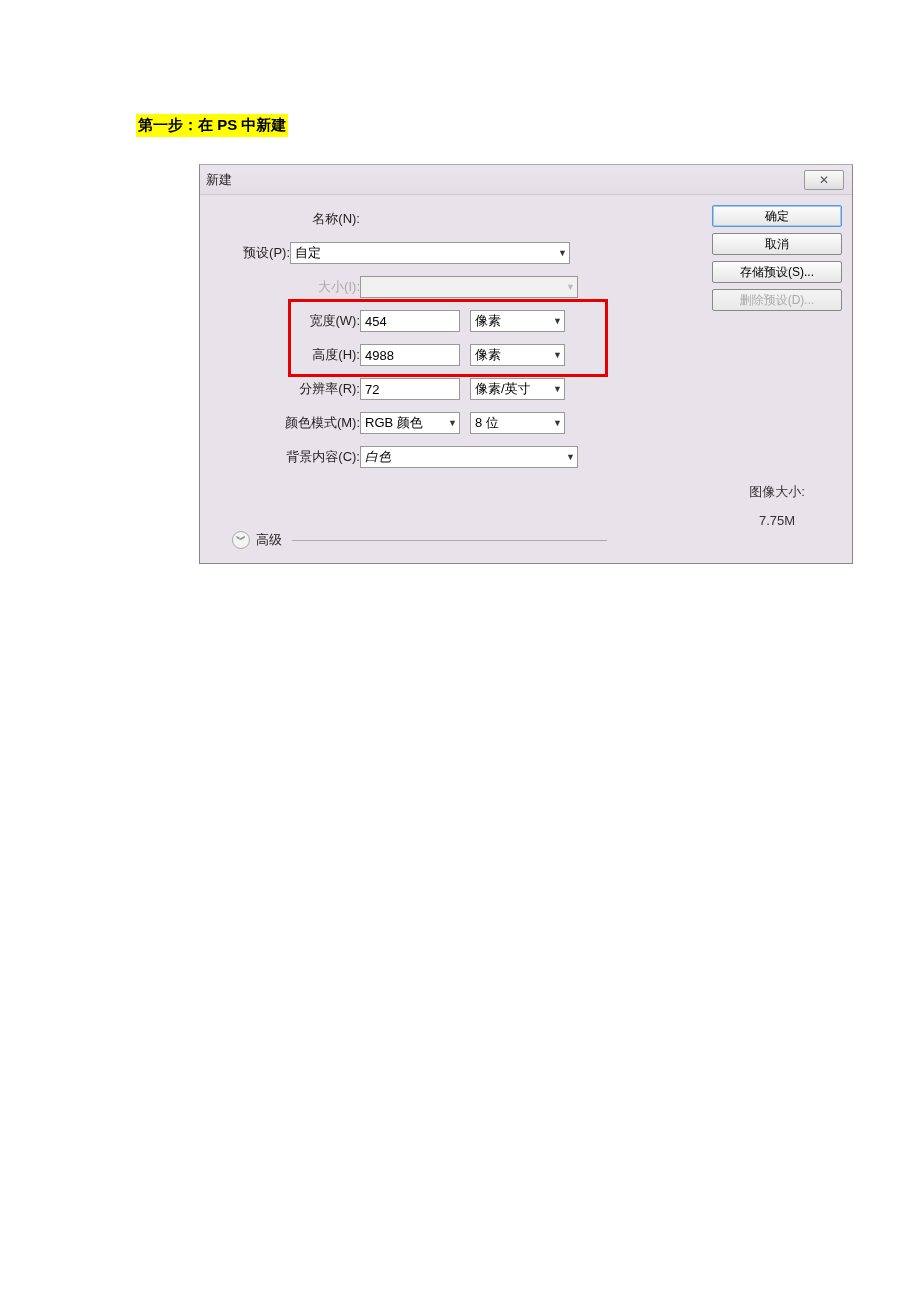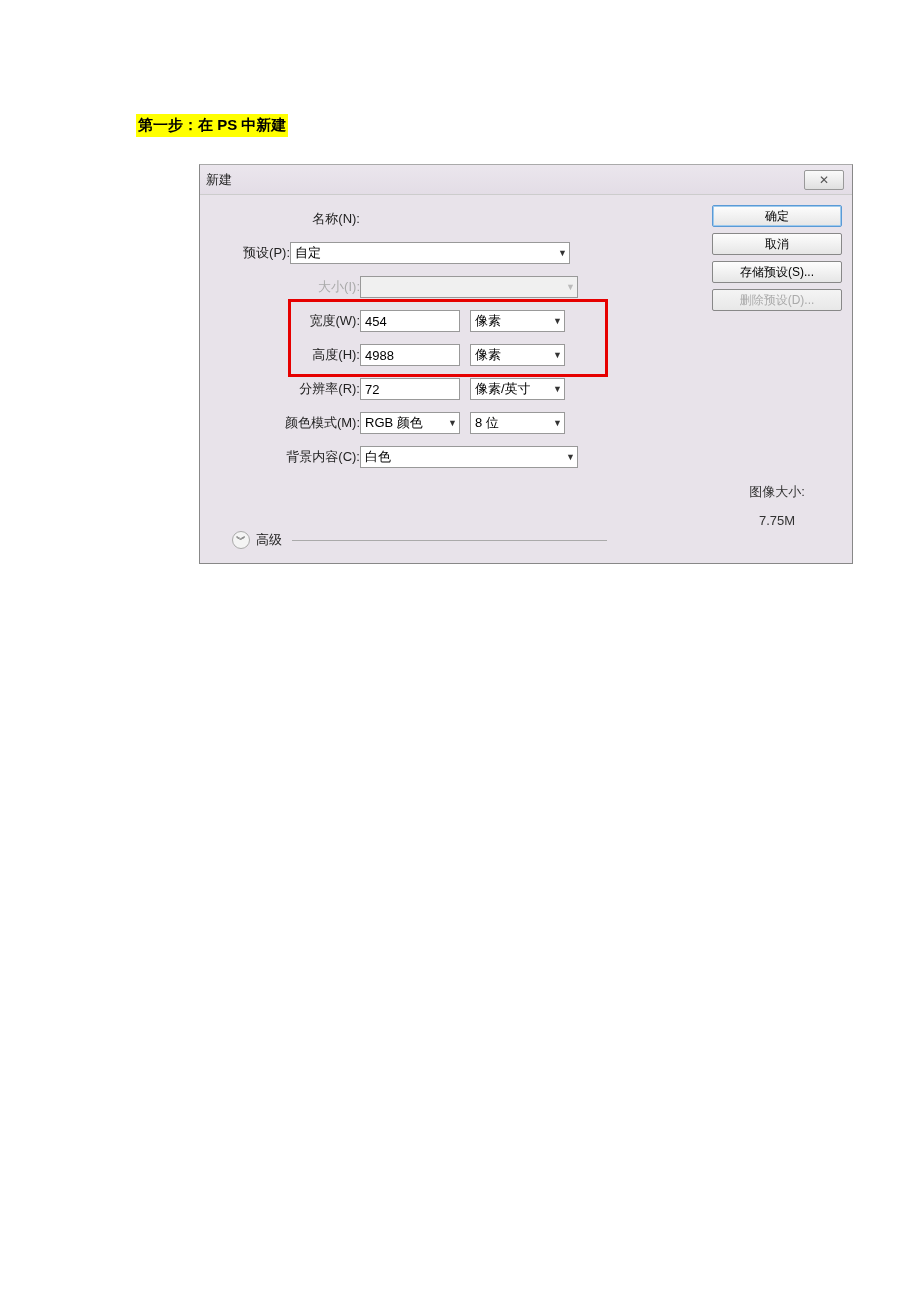--- a/index.html
+++ b/index.html
@@ -110,21 +110,21 @@
         </div>
         <div style="width:10px;"></div>
         <div class="select narrow">
           <span>8 位</span>
           <span class="arrow">▼</span>
         </div>
       </div>
 
       <div class="row">
         <div class="label">背景内容(C):</div>
-        <div class="select" style="width:218px;">
+        <div class="select" style="width:218px;font-style:italic;">
           <span>白色</span>
           <span class="arrow">▼</span>
         </div>
       </div>
 
     </div>
 
     <div class="highlight-box" style="left:88px; top:104px; width:320px; height:78px;"></div>
 
     <div class="right-col">

